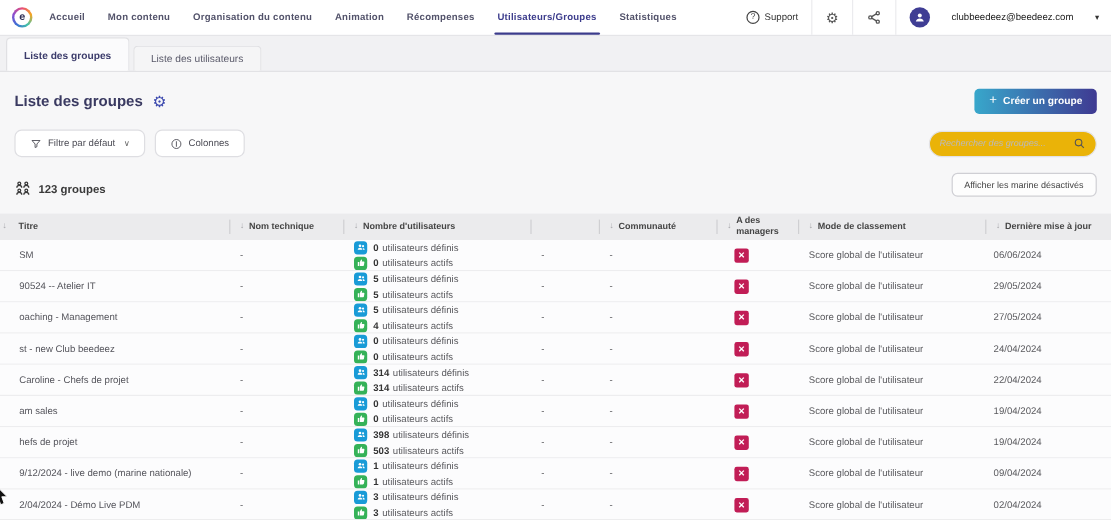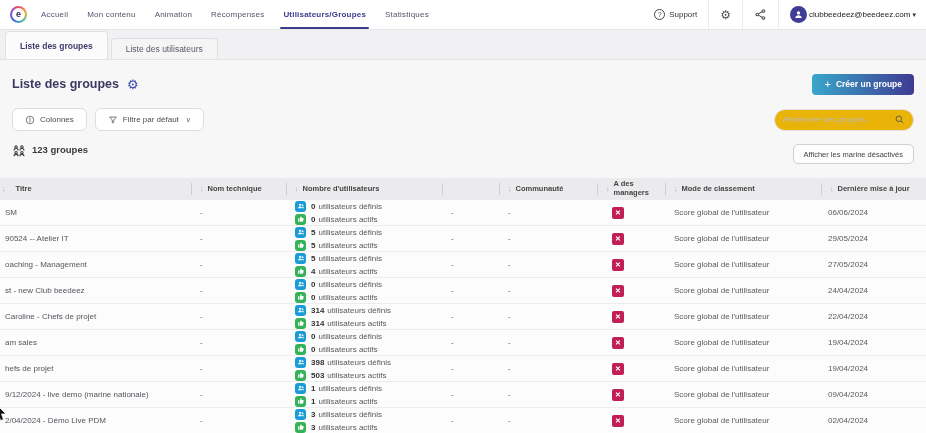--- a/index.html
+++ b/index.html
@@ -6,30 +6,30 @@
   html,body { background:#ddd; }
   body { font-family:"Liberation Sans", sans-serif; }
   .screen{ position:relative; width:926px; height:433px; background:#f7f7f8; overflow:hidden; }
 
   
   .navbar{ position:relative; height:30px; background:#fff; border-bottom:1px solid #e5e5e8; display:flex; align-items:stretch; padding:0 10px; }
   .logo-wrap{ display:flex; align-items:center; margin-right:14px; }
   .logo-ring{ width:17px; height:17px; border-radius:50%; background:conic-gradient(#e94e77,#f5a623,#42c3a8,#3b6fd4,#8a4ed1,#e94e77); display:flex; align-items:center; justify-content:center; }
   .logo-core{ width:13px; height:13px; border-radius:50%; background:#fff; color:#2e2e55; font-size:9px; font-weight:700; display:flex; align-items:center; justify-content:center; line-height:1; }
   .nav-menu{ display:flex; align-items:stretch; gap:19px; }
-  .nav-item{ display:flex; align-items:center; position:relative; font-size:8px; letter-spacing:.2px; color:#53536b; font-weight:400; cursor:pointer; white-space:nowrap; }
+  .nav-item{ display:flex; align-items:center; position:relative; font-size:8px; letter-spacing:.2px; color:#53536b; font-weight:700; cursor:pointer; white-space:nowrap; }
   .nav-item.active{ color:var(--c-nav-active); font-weight:700; }
   .nav-item.active::after{ content:""; position:absolute; left:-3px; right:-3px; bottom:0; height:2px; background:var(--c-nav-active); border-radius:1px; }
   .nav-right{ margin-left:auto; display:flex; align-items:stretch; }
   .nav-sep{ width:1px; background:#ebebee; margin:0 11px; }
   .support{ display:flex; align-items:center; gap:4px; font-size:8px; color:#333; }
   .qmark{ width:11px; height:11px; border:1px solid #444; border-radius:50%; font-size:7px; display:flex; align-items:center; justify-content:center; color:#444; }
   .icon-btn{ display:flex; align-items:center; color:#555; }
   .gear-glyph{ font-size:12px; line-height:1; }
-  .account{ display:flex; align-items:center; gap:2px; }
+  .account{ display:flex; align-items:center; gap:18px; }
   .avatar{ width:17px; height:17px; border-radius:50%; background:var(--c-indigo); display:flex; align-items:center; justify-content:center; }
   .account-email{ font-size:8px; color:#222; font-weight:500; }
   .caret{ font-size:7px; color:#333; }
 
   
   .tabstrip{ height:30px; background:#f1f1f3; border-bottom:1px solid #e2e2e5; display:flex; align-items:flex-end; padding-left:5px; }
   .tab{ display:flex; align-items:center; padding:0 14px; border:1px solid #e0e0e3; border-bottom:none; border-radius:4px 4px 0 0; cursor:pointer; white-space:nowrap; }
   .tab.active{ height:28px; background:#fbfbfc; color:#3c3c6b; font-weight:700; font-size:8.5px; }
   .tab.inactive{ height:21px; background:#f5f5f6; color:#5a5a6a; font-size:8.5px; margin-left:3px; }
 
@@ -44,39 +44,39 @@
   .controls-row{ display:flex; align-items:center; margin-top:13px; height:23px; }
   .ctl-btn{ height:23px; background:#fff; border:1px solid #dedee2; border-radius:6px; padding:0 12px; display:flex; align-items:center; gap:5px; font-size:8px; color:#4c4c55; cursor:pointer; font-family:inherit; }
   .ctl-btn + .ctl-btn{ margin-left:8px; }
   .ctl-btn svg{ width:10px; height:10px; }
   .chev{ font-size:7px; color:#666; margin-left:2px; }
   .search-box{ margin-left:auto; width:140px; height:22px; background:#eab308; border:1px solid #e2e2e6; border-radius:12px; display:flex; align-items:center; padding:0 8px; }
   .search-box input{ flex:1; border:none; outline:none; background:transparent; font-size:7.5px; font-style:italic; color:#555; font-family:inherit; min-width:0; }
   .search-box input::placeholder{ color:#b9b9c0; }
   .search-box svg{ width:11px; height:11px; color:#555; flex:none; }
 
-  .count-row{ display:flex; align-items:flex-start; margin-top:13px; height:20px; }
+  .count-row{ display:flex; align-items:flex-end; margin-top:13px; height:20px; }
   .groups-icon{ color:#3a3a3a; display:flex; }
   .groups-icon svg{ width:14px; height:14px; }
   .groups-count{ margin-left:6px; font-size:9.5px; font-weight:700; color:#3a3a3a; }
   .disabled-btn{ margin-left:auto; height:20px; background:#fdfdfd; border:1px solid #cfcfd4; border-radius:5px; padding:0 10px; font-size:7.5px; color:#444; cursor:pointer; font-family:inherit; }
 
   
   .table{ margin-top:14px; }
   .grid{ display:grid; grid-template-columns:192px 95px 156px 57px 98px 68px 156px 104px; }
   .thead{ background:#ebebed; height:22px; }
   .th{ position:relative; display:flex; align-items:center; font-size:7.5px; font-weight:700; color:#454545; line-height:1.15; padding-left:8px; cursor:pointer; }
   .th:not(:last-child)::after{ content:""; position:absolute; right:0; top:5px; bottom:5px; width:1px; background:#cfcfd2; }
   .th .sort{ color:#a9a9ad; font-size:7px; margin-right:4px; font-weight:400; }
   .th-titre{ padding-left:2px; }
   .th-titre .th-label{ margin-left:6px; }
   .th-managers{ padding-right:14px; }
   .tr{ height:26px; background:#fcfcfd; border-bottom:1px solid #ededef; cursor:pointer; }
   .td{ display:flex; align-items:center; font-size:8px; color:#5a5a5e; padding-left:8px; overflow:hidden; white-space:nowrap; }
-  .td-title{ padding-left:5px; color:#55555c;align-items:center; }
+  .td-title{ padding-left:16px; color:#55555c;align-items:center; }
   .td-users{ flex-direction:column; align-items:flex-start; justify-content:center; gap:2px; }
   .uline{ display:flex; align-items:center; }
   .ubadge{ width:11px; height:11px; border-radius:3px; display:inline-flex; align-items:center; justify-content:center; color:#fff; flex:none; }
   .ubadge svg{ width:8px; height:8px; }
   .ubadge-blue{ background:var(--c-blue); }
   .ubadge-green{ background:var(--c-green); }
   .unum{ margin:0 3px 0 5px; font-weight:700; font-size:8px; color:#333; }
   .usuffix{ font-size:8px; color:#5a5a5e; }
   .xbadge{ width:12px; height:12px; border-radius:2px; background:var(--c-red); color:#fff; font-size:7px; font-weight:700; display:flex; align-items:center; justify-content:center; margin-left:6px; }
   .td-updated{ padding-left:6px; }
@@ -96,20 +96,23 @@
         </span>
     </div>
     <div class="nav-menu" id="nav-menu">
         <span class="nav-item">
           <span>Accueil</span>
         </span>
         <span class="nav-item">
           <span>Mon contenu</span>
         </span>
         <span class="nav-item">
+          <span>Organisation du contenu</span>
+        </span>
+        <span class="nav-item">
           <span>Animation</span>
         </span>
         <span class="nav-item">
           <span>Récompenses</span>
         </span>
         <span class="nav-item active">
           <span>Utilisateurs/Groupes</span>
         </span>
         <span class="nav-item">
           <span>Statistiques</span>
@@ -162,31 +165,31 @@
     <span class="title-gear">⚙</span>
     <button class="create-btn">
       <span class="create-plus">+</span>
       <span>Créer un groupe</span>
     </button>
   </div>
 
   <div class="pad controls-row">
     <button class="ctl-btn">
       <svg viewBox="0 0 24 24" fill="none" stroke="currentColor" stroke-width="1.8">
+          <path d="M4 5h16l-6.2 7v5.5L10.2 19v-7z"></path>
+        </svg>
+      <span>Filtre par défaut</span>
+      <span class="chev">∨</span>
+    </button>
+    <button class="ctl-btn">
+      <svg viewBox="0 0 24 24" fill="none" stroke="currentColor" stroke-width="1.8">
           <circle cx="12" cy="12" r="9"></circle>
           <line x1="12" y1="6.5" x2="12" y2="17.5"></line>
         </svg>
       <span>Colonnes</span>
-    </button>
-    <button class="ctl-btn">
-      <svg viewBox="0 0 24 24" fill="none" stroke="currentColor" stroke-width="1.8">
-          <path d="M4 5h16l-6.2 7v5.5L10.2 19v-7z"></path>
-        </svg>
-      <span>Filtre par défaut</span>
-      <span class="chev">∨</span>
     </button>
     <div class="search-box">
       <input type="text" placeholder="Rechercher des groupes..." style="">
       <svg viewBox="0 0 24 24" fill="none" stroke="currentColor" stroke-width="2">
           <circle cx="10.5" cy="10.5" r="6"></circle>
           <line x1="15.2" y1="15.2" x2="20" y2="20"></line>
         </svg>
     </div>
   </div>
 

